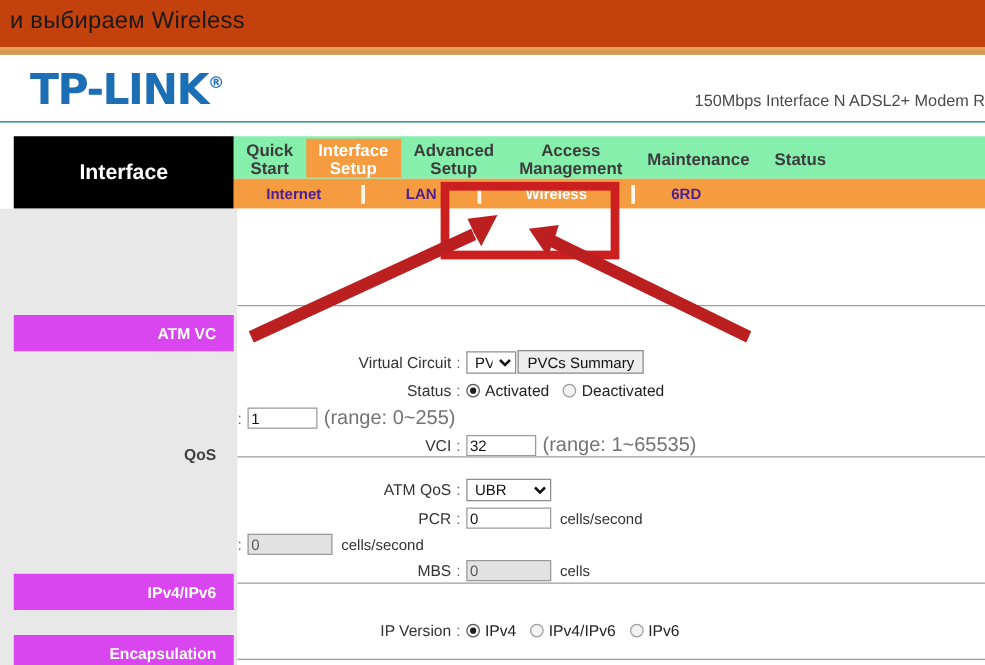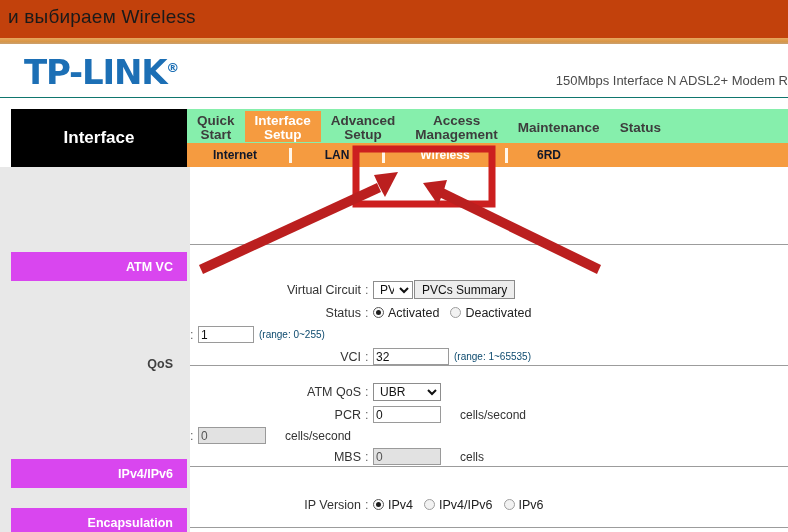--- a/index.html
+++ b/index.html
@@ -76,21 +76,21 @@
     display: flex; align-items: center; justify-content: center;
     white-space: pre-line;
   }
   .nav-tab.active { background: #f59b40; color: #ffffff; }
   .subnav {
     position: absolute; left: 187px; top: 34px; width: 601px; height: 24px;
     background: #f59b40;
     display: flex; align-items: center;
   }
   .subnav-item {
-    font-size: 12px; color: #0f172a; font-weight: bold;
+    font-size: 12px; color: #4c1d95; font-weight: bold;
     padding: 0 6px; position: relative;
     display: flex; align-items: center; justify-content: center;
     height: 100%;
   }
   .subnav-item.sel { color: #ffffff; }
   .subnav-sep {
     width: 3px; height: 15px; background: #fff6ea; margin: 0 6px;
     display: inline-block;
   }
 
@@ -147,22 +147,22 @@
     border: 1px solid #9a9a9a; background: #ffffff; color: #111;
     padding: 0 2px;
   }
   input.txt.dis { background: #e2e2e2; color: #555; }
   button.btn {
     font-family: "Liberation Sans", sans-serif;
     font-size: 12px; height: 19px;
     border: 1px solid #8a8a8a; background: #ededed; color: #111;
     padding: 0 7px; cursor: pointer;
   }
-  .hint { font-size: 10px; color: #0c4a6e; margin-left: 5px; white-space: nowrap; }
-  .unit { font-size: 12px; color: #333; margin-left: 19px; white-space: nowrap; }
+  .hint { font-size: 16px; color: #737373; margin-left: 5px; white-space: nowrap; }
+  .unit { font-size: 12px; color: #333; margin-left: 7px; white-space: nowrap; }
 
   .radio-grp { display: flex; align-items: center; justify-content: space-between; }
   .radio-item { display: flex; align-items: center; margin-right: 11px; }
   .radio {
     width: 11px; height: 11px; border-radius: 50%;
     border: 1px solid #9d9d9d; background: #f2f2f2;
     margin-right: 4px; position: relative; flex: none;
   }
   .radio.on { border-color: #555; background: #fbfbfb; }
   .radio.on::after {
@@ -265,21 +265,21 @@
         <span class="fctl">
           <input class="txt" style="width: 56px;" value="1">
           <span class="hint">(range: 0~255)</span>
         </span>
       </div>
 
       <div class="frow" style="top:180px">
         <span class="flabel">VCI</span>
         <span class="fcolon">:</span>
         <span class="fctl">
-          <input class="txt" style="width: 76px;" value="32">
+          <input class="txt" style="width: 56px;" value="32">
           <span class="hint">(range: 1~65535)</span>
         </span>
       </div>
 
       <div class="frow" style="top:215px">
         <span class="flabel">ATM QoS</span>
         <span class="fcolon">:</span>
         <span class="fctl">
           <select class="mini" style="width:68px">
             <option>UBR</option>

